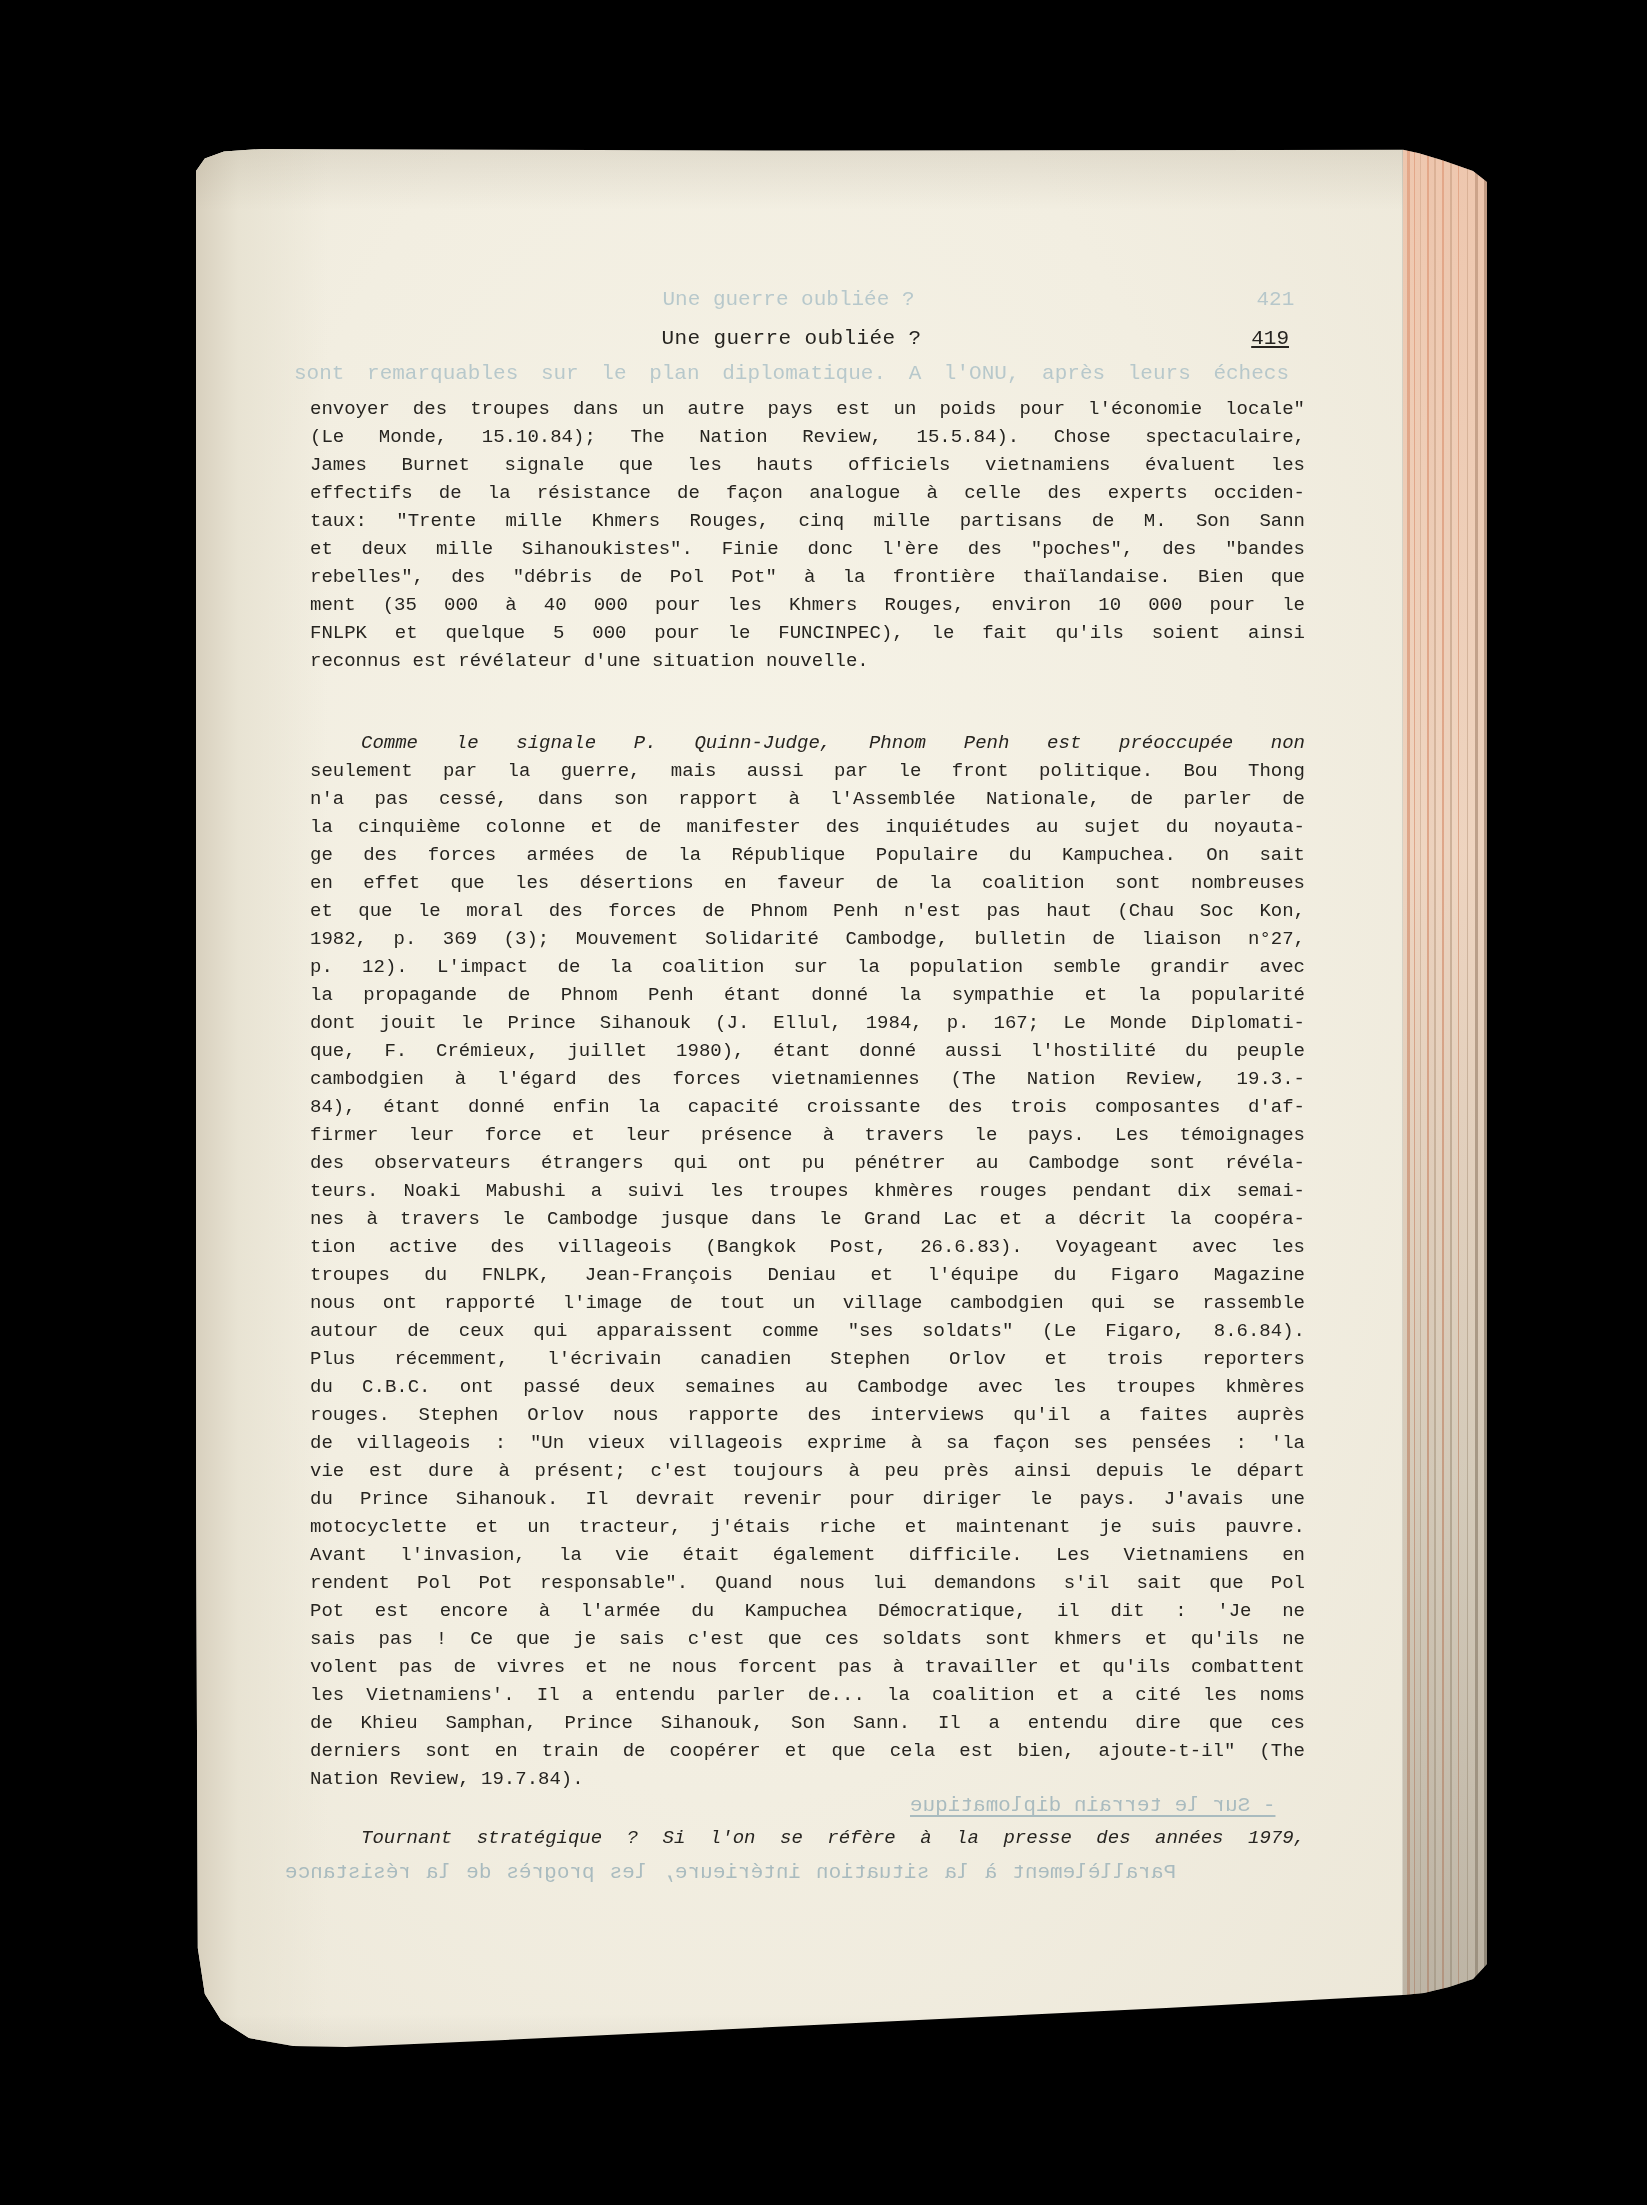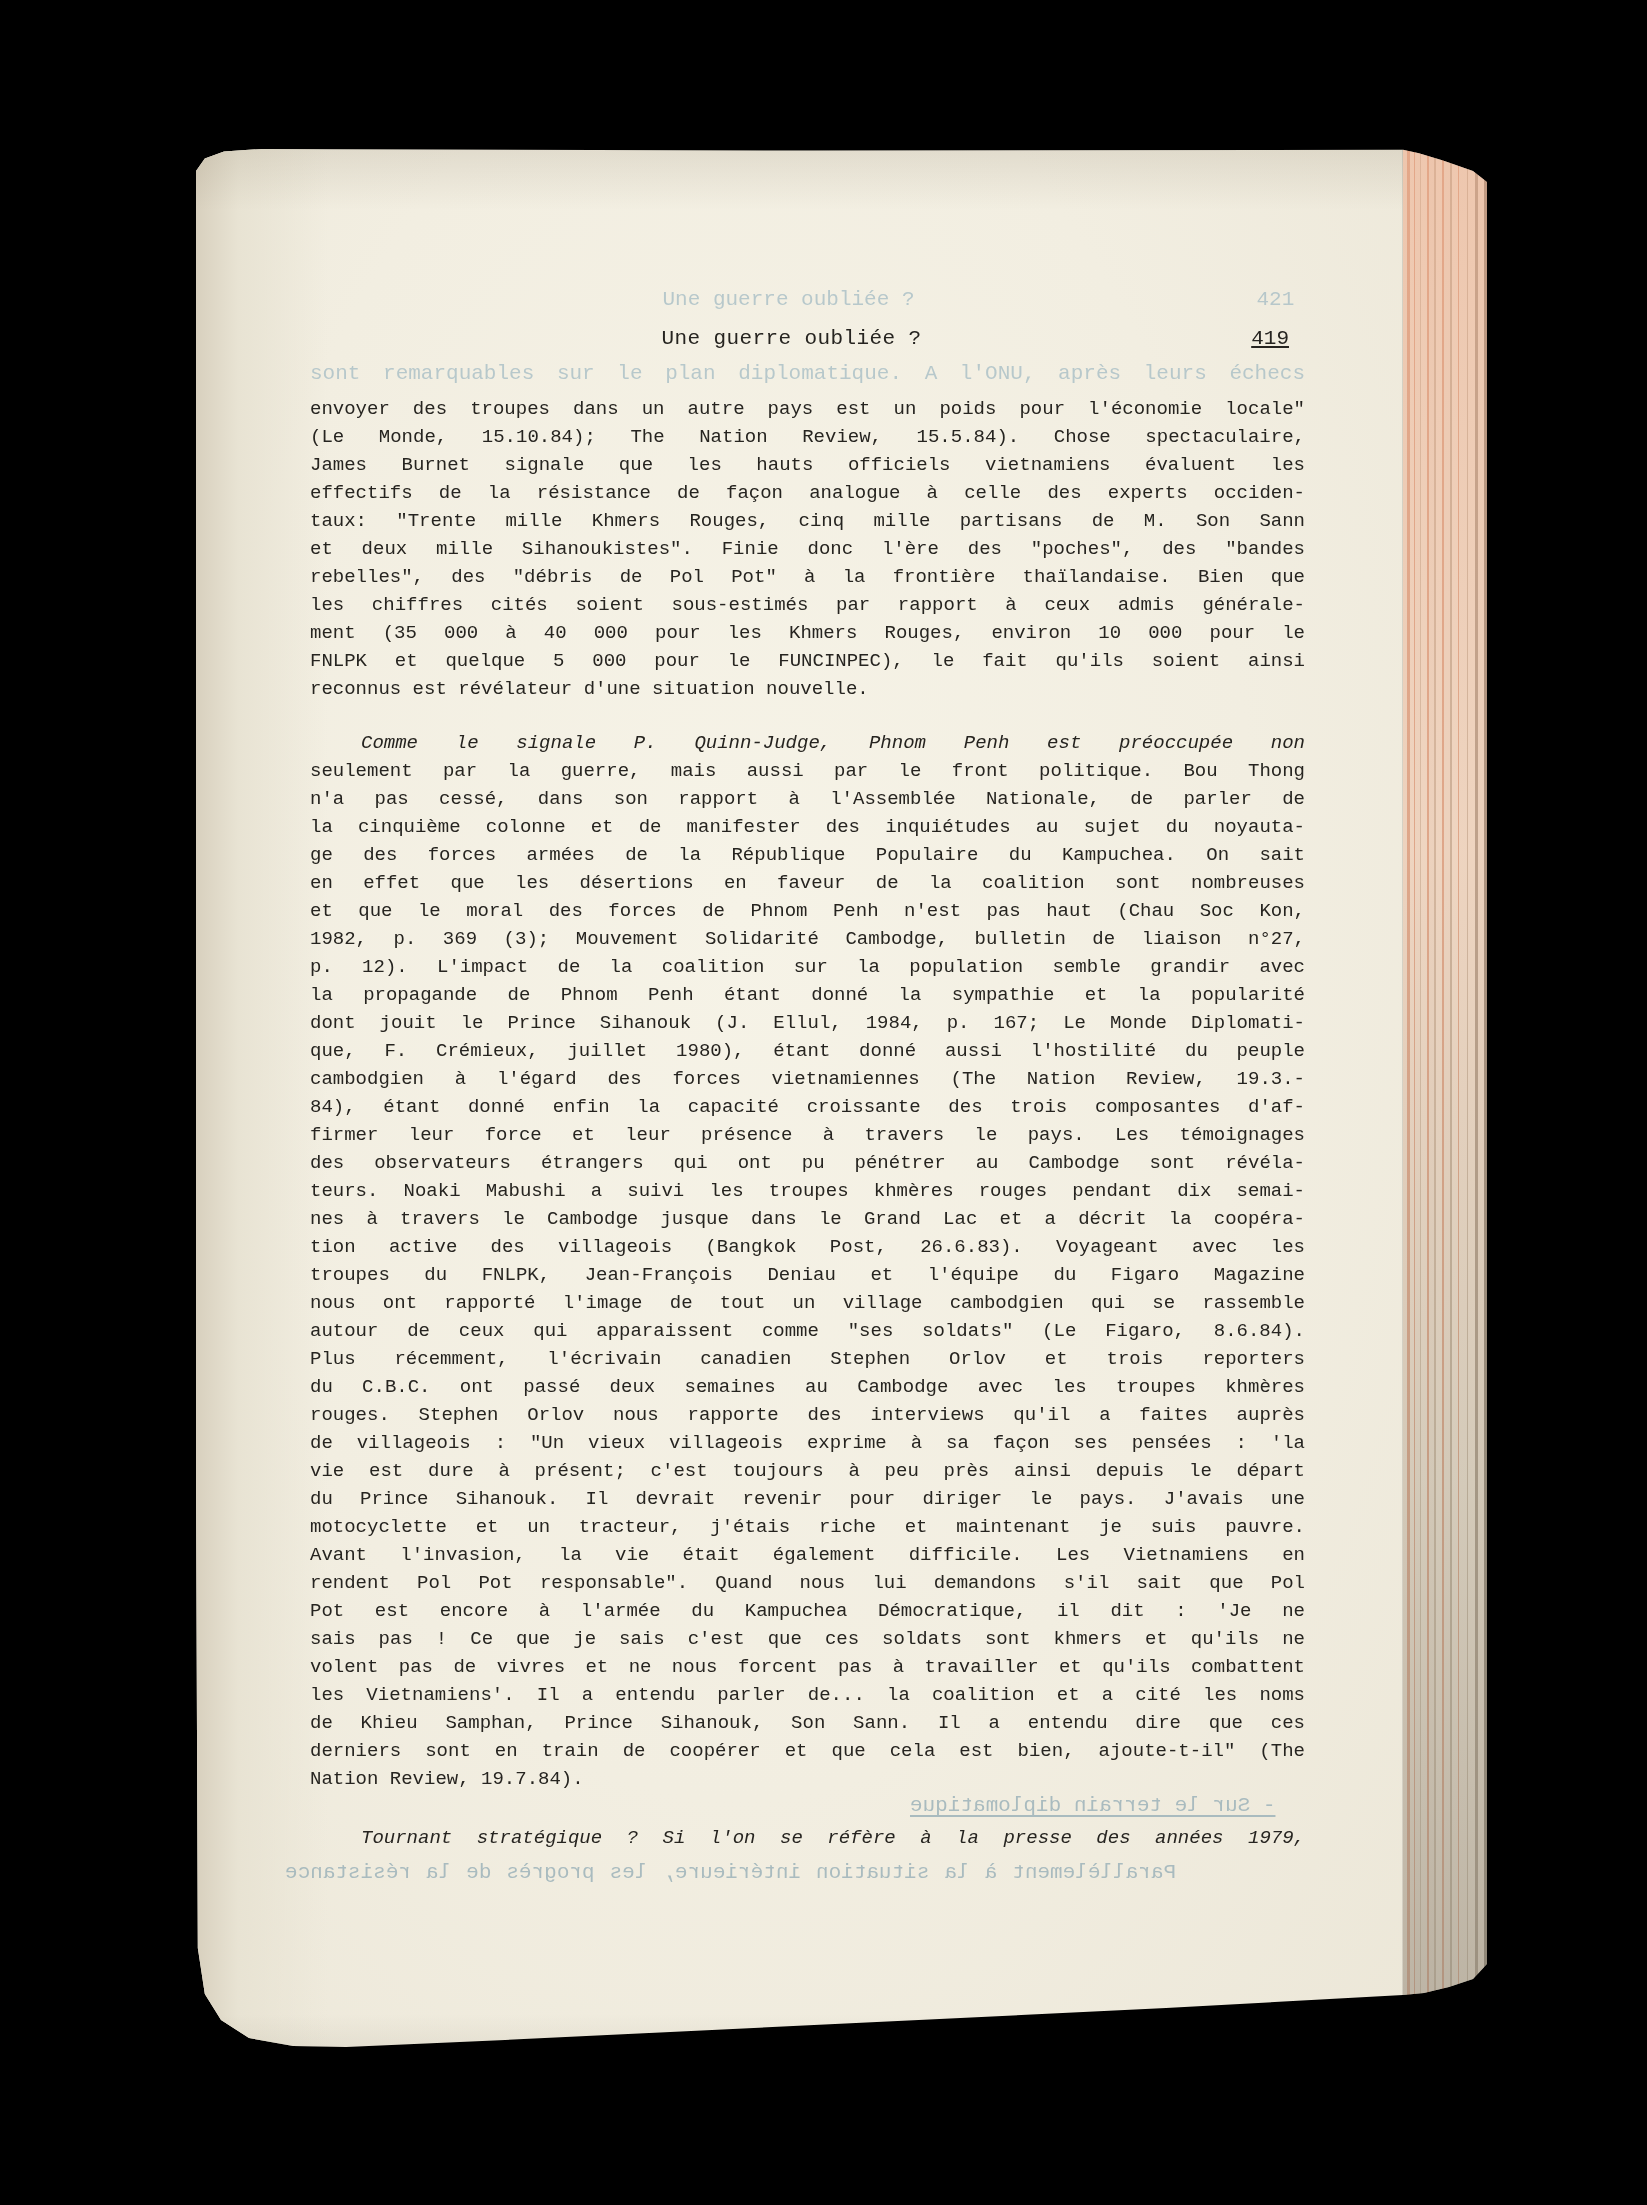--- a/index.html
+++ b/index.html
@@ -38,21 +38,21 @@
         white-space:normal;letter-spacing:0;}
   .line.last{text-align-last:left;}
   .line.ind{padding-left:51px;font-style:italic;}
   .cite{text-decoration-thickness:1.8px;text-underline-offset:4.4px;}
   .para1{top:247px;} .para2{top:581px;} .para3{top:1676px;}
   .ghost{position:absolute;color:#a9bfc6;opacity:.8;filter:blur(0.5px);font-size:21px;
          line-height:26.5px;}
   .ghost.mir{transform:scaleX(-1);color:#9db3ba;opacity:.85;}
   .g-title{top:139px;left:265px;width:459px;text-align:center;}
   .g-pnum{top:139px;right:-5.3px;left:auto;}
-  .g-topline{top:213px;left:16px;width:100%;text-align:justify;text-align-last:justify;}
+  .g-topline{top:213px;left:0;width:100%;text-align:justify;text-align-last:justify;}
   .g-heading{top:1645px;right:14px;left:auto;text-decoration:underline;
              text-decoration-thickness:1.8px;text-underline-offset:4.4px;}
   .g-bottomline{top:1712px;left:-8.8px;width:891px;text-align:justify;text-align-last:justify;}
 </style>
 </head>
 <body>
 
 <div class="stage">
   <div class="book">
     <div class="page-surface"></div>
@@ -70,21 +70,20 @@
       <div class="ghost g-topline">sont remarquables sur le plan diplomatique. A l'ONU, après leurs échecs</div>
 
       <div class="para para1">
           <div class="line"><span>envoyer des troupes dans un autre pays est un poids pour l'économie locale"</span></div>
           <div class="line"><span class="cite">(Le Monde,</span><span> 15.10.84); </span><span class="cite">The Nation Review,</span><span> 15.5.84). Chose spectaculaire,</span></div>
           <div class="line"><span>James Burnet signale que les hauts officiels vietnamiens évaluent les</span></div>
           <div class="line"><span>effectifs de la résistance de façon analogue à celle des experts occiden-</span></div>
           <div class="line"><span>taux: "Trente mille Khmers Rouges, cinq mille partisans de M. Son Sann</span></div>
           <div class="line"><span>et deux mille Sihanoukistes". Finie donc l'ère des "poches", des "bandes</span></div>
           <div class="line"><span>rebelles", des "débris de Pol Pot" à la frontière thaïlandaise. Bien que</span></div>
-          <div class="line"><span>les chiffres cités soient sous-estimés par rapport à ceux admis générale-</span></div>
           <div class="line"><span>ment (35 000 à 40 000 pour les Khmers Rouges, environ 10 000 pour le</span></div>
           <div class="line"><span>FNLPK et quelque 5 000 pour le FUNCINPEC), le fait qu'ils soient ainsi</span></div>
           <div class="line last"><span>reconnus est révélateur d'une situation nouvelle.</span></div>
         </div>
       <div class="para para2">
           <div class="line ind"><span>Comme le signale P. Quinn-Judge, Phnom Penh est préoccupée non</span></div>
           <div class="line"><span>seulement par la guerre, mais aussi par le front politique. Bou Thong</span></div>
           <div class="line"><span>n'a pas cessé, dans son rapport à l'Assemblée Nationale, de parler de</span></div>
           <div class="line"><span>la cinquième colonne et de manifester des inquiétudes au sujet du noyauta-</span></div>
           <div class="line"><span>ge des forces armées de la République Populaire du Kampuchea. On sait</span></div>

